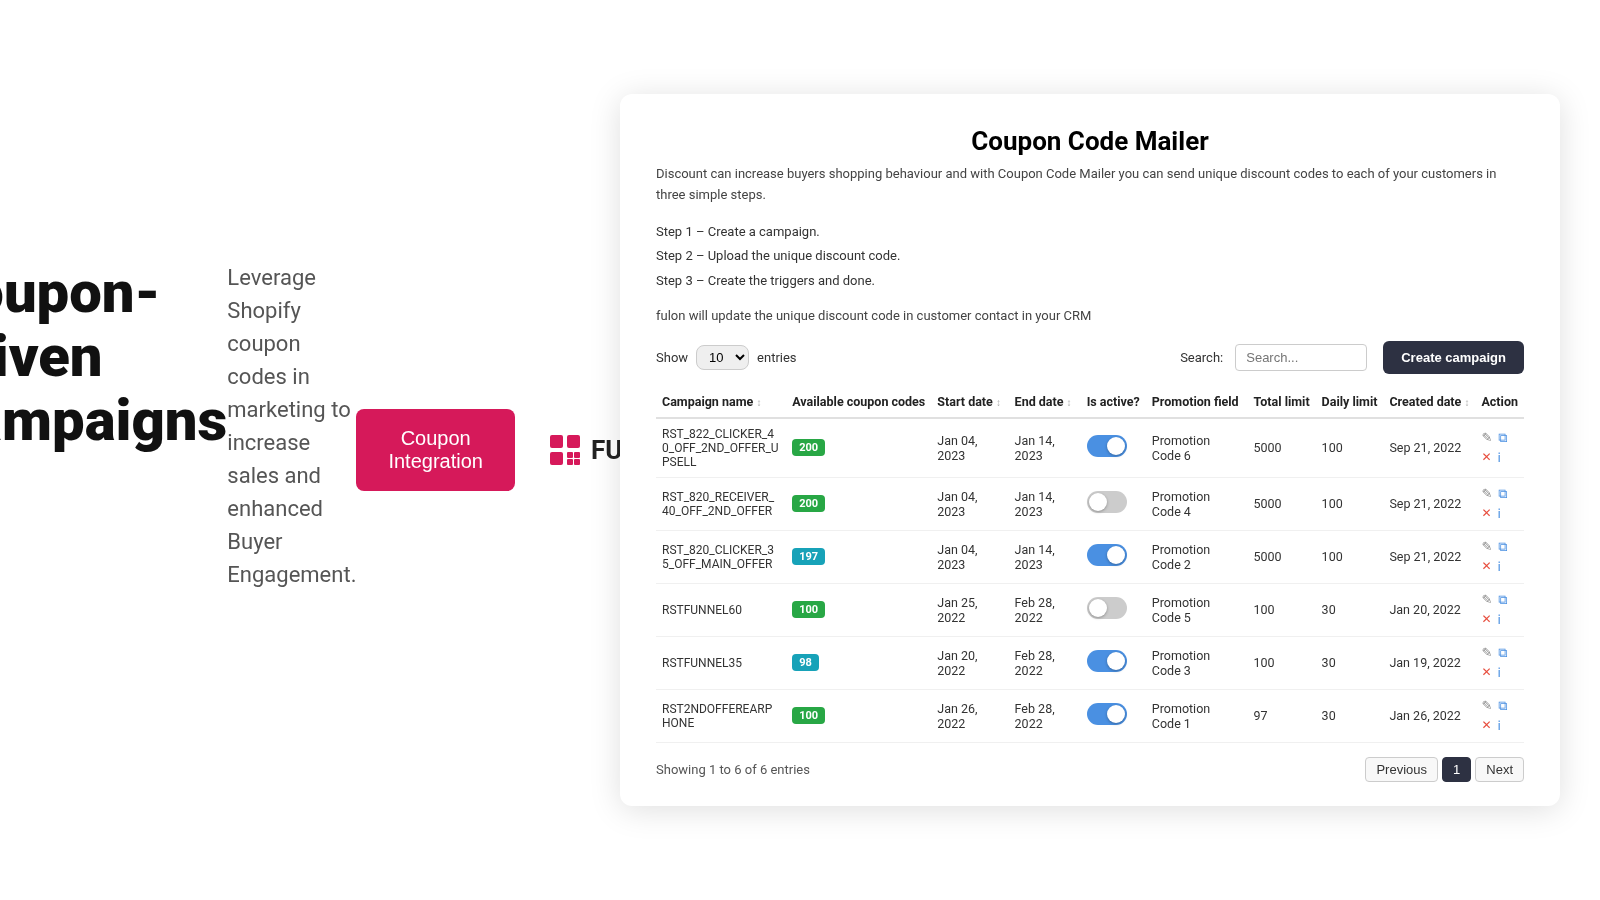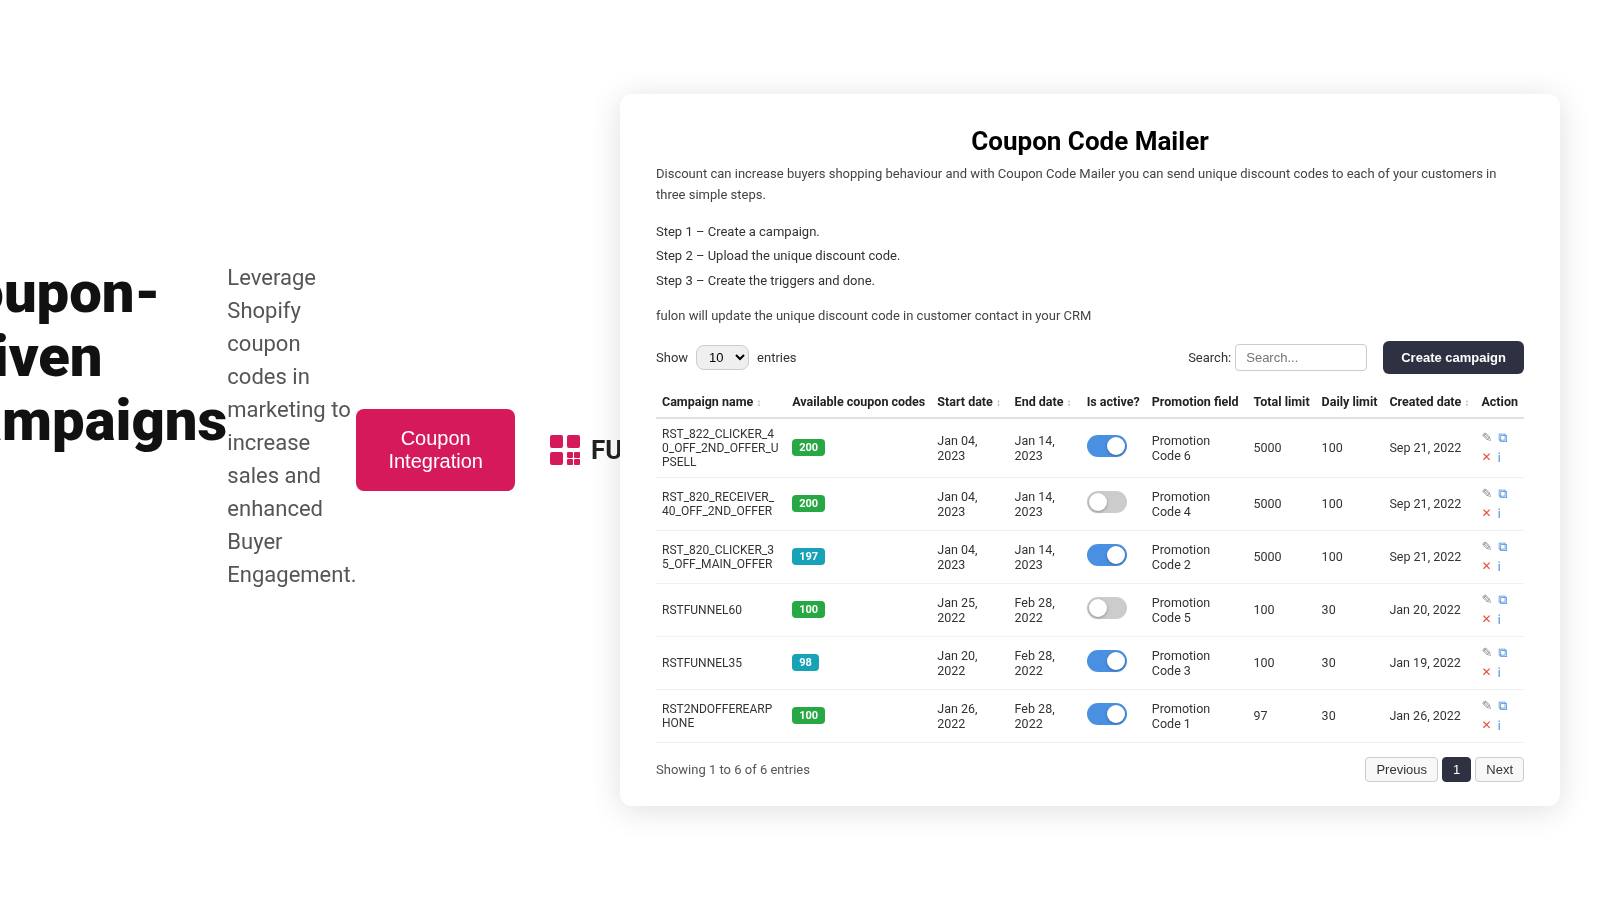--- a/index.html
+++ b/index.html
@@ -280,21 +280,21 @@
 
     <div style="display:flex; justify-content:space-between; align-items:center; margin-bottom:12px;">
       <div style="display:flex; align-items:center; gap:8px; font-size:13px; color:#333;">
         <span>Show</span>
         <select class="entries-select">
           <option>10</option>
         </select>
         <span>entries</span>
       </div>
       <div style="display:flex; align-items:center; gap:16px;">
-        <div style="display:flex; align-items:center; gap:4px; font-size:13px; color:#333;">
+        <div style="display:flex; align-items:center; gap:12px; font-size:13px; color:#333;">
           <span>Search:</span>
           <input class="search-input" type="text" placeholder="Search..." style="">
         </div>
         <button class="create-btn">Create campaign</button>
       </div>
     </div>
 
     <table>
       <thead>
         <tr>

